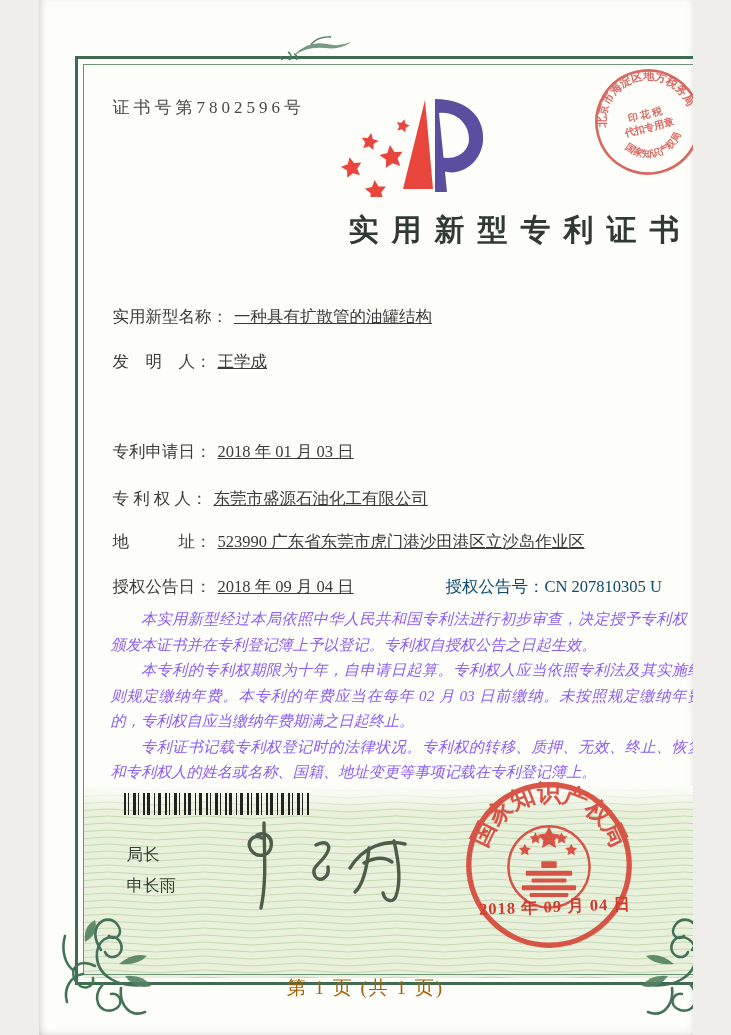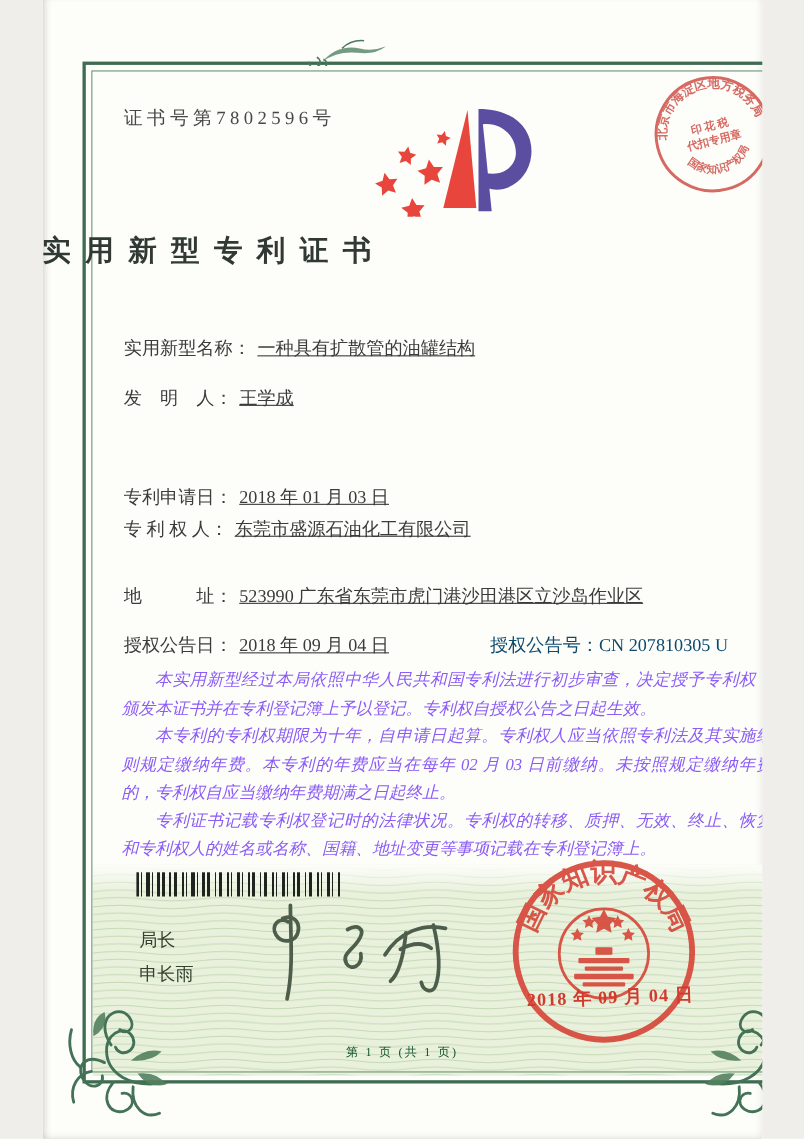--- a/index.html
+++ b/index.html
@@ -15,22 +15,22 @@
     border:3px solid #3f6b51;z-index:2;pointer-events:none;}
   .frame-inner{position:absolute;left:44px;top:64px;width:622px;height:909px;
     border:1px solid #6d9479;z-index:2;pointer-events:none;}
   
   .guilloche{position:absolute;left:45px;top:786px;width:620px;height:192px;z-index:1;}
   
   .cert-no{position:absolute;left:74px;top:96px;font-size:17px;letter-spacing:4px;color:#474747;z-index:3;}
   .logo{position:absolute;left:298px;top:97px;width:150px;height:100px;z-index:3;}
   .tax-seal{position:absolute;left:553px;top:66px;width:112px;height:112px;z-index:4;
     transform:rotate(-14deg);opacity:.88;}
-  .title{position:absolute;left:0;top:210px;width:100%;text-align:left;
-    font-size:26px;font-weight:600;letter-spacing:13px;color:#313933;z-index:3;}
+  .title{position:absolute;left:0;top:210px;width:100%;text-align:right;
+    font-size:30px;font-weight:600;letter-spacing:13px;color:#313933;z-index:3;}
   
   .field-row{position:absolute;left:74px;font-size:16.5px;color:#3b3b3b;z-index:3;white-space:nowrap;}
   .field-row .val{margin-left:6px;text-decoration:underline;}
   .grant-no{position:absolute;left:407px;top:576px;font-size:16.5px;color:#0c4a6e;z-index:3;white-space:nowrap;}
   
   .body-text{position:absolute;left:72px;top:606px;width:592px;z-index:3;
     font-size:15.2px;line-height:25.5px;text-align:justify;color:#8b5cf6;
     font-style:italic;}
   .body-text p{margin:0;text-indent:2em;}
   
@@ -46,22 +46,22 @@
       #20241f 34px 37px, transparent 37px 41px);}
   
   .official-title{position:absolute;left:88px;top:844px;font-size:16.5px;color:#35402f;z-index:3;}
   .official-name{position:absolute;left:88px;top:875px;font-size:16.5px;color:#35402f;z-index:3;text-align:right;}
   .signature{position:absolute;left:185px;top:818px;width:205px;height:98px;z-index:3;}
   
   .authority-seal{position:absolute;left:423px;top:778px;width:174px;height:174px;z-index:4;opacity:.92;}
   .seal-date{position:absolute;left:436px;top:896px;width:160px;text-align:center;z-index:5;
     font-size:16.5px;color:#d23a2d;letter-spacing:1px;transform:rotate(-2deg);font-weight:600;}
   
-  .footer{position:absolute;left:0;top:949px;width:100%;text-align:center;
-    font-size:11px;color:#14532d;letter-spacing:2px;z-index:3;}
+  .footer{position:absolute;left:0;top:975px;width:100%;text-align:center;
+    font-size:19px;color:#a16207;letter-spacing:2px;z-index:3;}
   
   .flourish-bl{position:absolute;left:16px;top:906px;width:125px;height:122px;z-index:3;}
   .flourish-br{position:absolute;left:574px;top:906px;width:125px;height:122px;z-index:3;transform:scaleX(-1);}
   .flourish-top{position:absolute;left:238px;top:28px;width:78px;height:32px;z-index:3;}
 </style>
 </head>
 <body>
 
 <div class="page">
 
@@ -158,21 +158,21 @@
 
   <div class="field-row" style="top:306px">
     <span>实用新型名称：</span><span class="val">一种具有扩散管的油罐结构</span>
   </div>
   <div class="field-row" style="top:351px">
     <span>发　明　人：</span><span class="val">王学成</span>
   </div>
   <div class="field-row" style="top:441px">
     <span>专利申请日：</span><span class="val">2018 年 01 月 03 日</span>
   </div>
-  <div class="field-row" style="top:470px">
+  <div class="field-row" style="top:488px">
     <span>专 利 权 人：</span><span class="val">东莞市盛源石油化工有限公司</span>
   </div>
   <div class="field-row" style="top:531px">
     <span>地　　　址：</span><span class="val">523990 广东省东莞市虎门港沙田港区立沙岛作业区</span>
   </div>
 
   <div class="field-row" style="top:576px">
     <span>授权公告日：</span><span class="val">2018 年 09 月 04 日</span>
   </div>
   <div class="grant-no">

